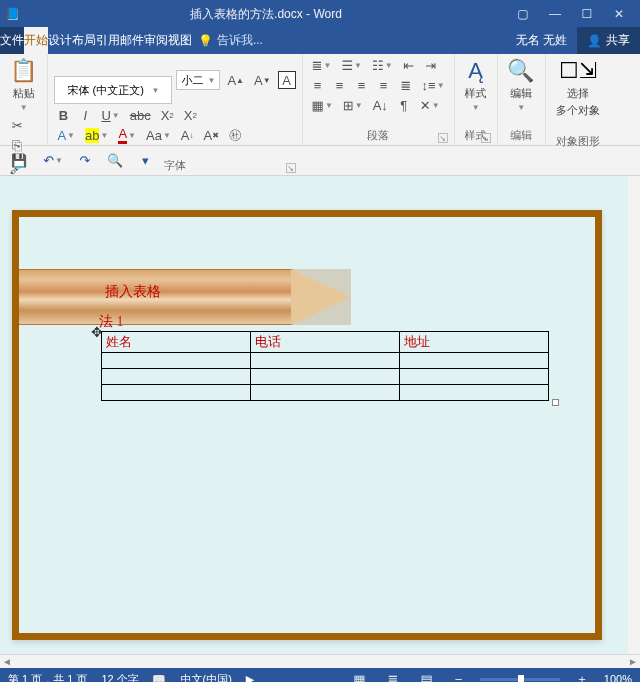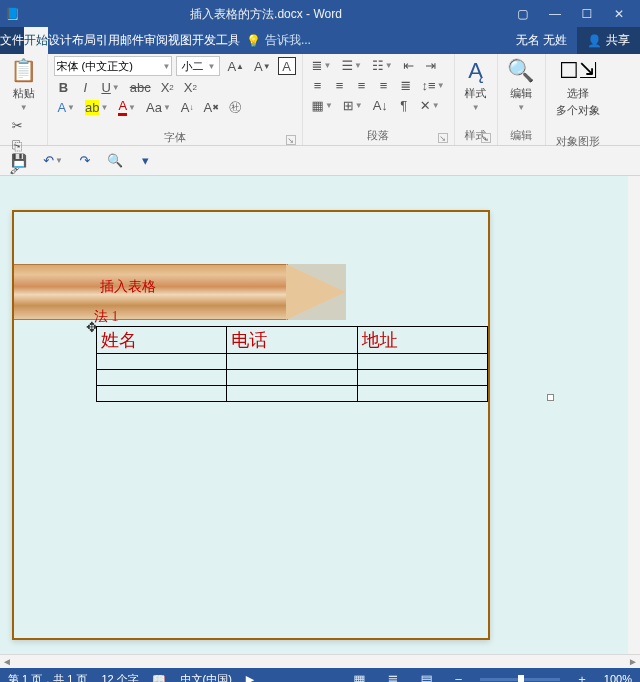--- a/index.html
+++ b/index.html
@@ -8,64 +8,64 @@
   .titlebar { background: #2b579a; color: #fff; height: 28px; display: flex; align-items: center; padding: 0 4px; }
   .titlebar .quick { display:flex; gap:2px; align-items:center; }
   .titlebar .quick .qbtn { width:18px; height:18px; display:flex; align-items:center; justify-content:center; color:#c7d6ea; }
   .titlebar .title { flex:1; text-align:center; color:#f0f0f0; font-size:12px; }
   .titlebar .win { display:flex; gap:6px; padding-right:4px; }
   .titlebar .win .wbtn { width:26px; height:20px; display:flex; align-items:center; justify-content:center; color:#dbe5f0; }
   
   .tabs { background:#2b579a; height:26px; display:flex; align-items:flex-end; color:#fff; }
   .tab { padding:5px 0; font-size:12px; color:#fff; cursor:pointer; }
   .tab.file { background:#1e3e6e; }
-  .tab.active { background:#f3f3f3; color:#0c4a6e;font-family:Liberation Serif, serif; }
+  .tab.active { background:#f3f3f3; color:#a16207;font-family:Liberation Serif, serif; }
   .tabs .tell { color:#cfe0f2; font-size:12px; padding:5px 6px; display:flex; align-items:center; gap:4px;}
   .tabs .right { margin-left:auto; display:flex; align-items:center; }
   .tabs .right .name { color:#fff; padding:5px 10px; }
   .tabs .right .share { background:#1e3e6e; color:#fff; padding:5px 10px; display:flex; align-items:center; gap:4px;}
   
   .ribbon { background:#f3f3f3; border-bottom:1px solid #d4d4d4; height:92px; display:flex; }
   .group { border-right:1px solid #e1e1e1; padding:2px 6px 0 6px; display:flex; flex-direction:column; }
   .group .body { flex:1; display:flex; flex-direction:column; gap:2px; }
   .group .label { text-align:center; font-size:11px; color:#666; padding:2px 0 3px; position:relative;margin-top:12px;}
   .group .label .launcher { position:absolute; right:0; bottom:3px; width:10px; height:10px; border:1px solid #bbb; display:flex; align-items:center; justify-content:center; font-size:8px; color:#888;}
   
   .bigbtn { display:flex; flex-direction:column; align-items:center; justify-content:center; gap:2px; padding:2px 4px; }
   .bigbtn .ico { font-size:22px; }
   .bigbtn .lbl { font-size:11px; color:#444; }
   
   .row { display:flex; gap:4px; align-items:center; }
-  .font-name { width:118px; height:20px; border:1px solid #c5c5c5; background:#fff; font-size:11px; padding:0 1px; display:flex; align-items:center; justify-content:space-between;}
+  .font-name { width:118px; height:28px; border:1px solid #c5c5c5; background:#fff; font-size:11px; padding:0 12px; display:flex; align-items:center; justify-content:space-between;margin-top:20px;}
   .font-size { width:44px; height:20px; border:1px solid #c5c5c5; background:#fff; font-size:11px; padding:0 4px; display:flex; align-items:center; justify-content:space-between;}
   .rbtn { min-width:18px; height:18px; display:flex; align-items:center; justify-content:center; color:#555; font-size:13px; border:1px solid transparent; padding:0 2px; }
   .rbtn.sel { background:#fff; border:1px solid #a3bde3;}
   .rbtn .dd { font-size:8px; margin-left:1px; color:#888;}
   .rbtn sup, .rbtn sub { font-size:8px; }
   .highlight { background:#ffff00; padding:0 0;}
   
   .qat { height:30px; background:#f3f3f3; border-bottom:1px solid #d4d4d4; display:flex; align-items:center; gap:10px; padding:0 8px;}
   .qat .rbtn { color:#2b579a; }
   
   .workspace { height:478px; background:#e0f2f2; position:relative; overflow:hidden; border-right:12px solid #f3f3f3;}
-  .page { position:absolute; left:12px; top:34px; width:478px; height:430px; background:#e0f2f2; border:2px solid #a16207; box-shadow:0 2px 6px rgba(0,0,0,0.15);}
+  .page { position:absolute; left:12px; top:34px; width:590px; height:430px; background:#e0f2f2; border:7px solid #a16207; box-shadow:0 2px 6px rgba(0,0,0,0.15);}
   
   .pencil { position:absolute; left:0; top:52px; width:332px; height:56px; }
   .pencil-body { position:absolute; left:0; top:0; width:274px; height:56px; background:linear-gradient(to bottom,#d9a76b 0%,#e8c399 18%,#d2905a 40%,#f0d8b8 55%,#c99155 75%,#e8c9a0 100%); border-top:1px solid #b07840; border-bottom:1px solid #b07840;}
   .pencil-tip { position:absolute; left:272px; top:0; width:0; height:0; border-left:60px solid #e7c79a; border-top:28px solid transparent; border-bottom:28px solid transparent;}
   .pencil-tip2 { position:absolute; left:272px; top:0; width:0; height:0; border-left:60px solid transparent; border-top:28px solid rgba(180,130,80,0.3); border-bottom:28px solid rgba(180,130,80,0.3);}
   
   .doc-text { position:absolute; color:#c00000; font-family:SimSun, serif; font-size:14px;}
   .t1 { left:86px; top:66px; }
   .t2 { left:80px; top:96px; }
   .t2 .num { color:#b22; }
   .anchor-cursor { position:absolute; left:72px; top:107px; font-size:14px; color:#333;}
   
   .doc-table { position:absolute; left:82px; top:114px; border-collapse:collapse; }
-  .doc-table td { border:1px solid #000; width:149px; height:16px; padding:1px 4px; font-size:18px; font-family:Liberation Sans, sans-serif; color:#c00000;}
+  .doc-table td { border:1px solid #000; width:149px; height:16px; padding:1px 4px; font-size:13px; font-family:Liberation Sans, sans-serif; color:#c00000;}
   .doc-table tr:first-child td { color:#c00000;}
   .tbl-handle { position:absolute; left:533px; top:182px; width:7px; height:7px; border:1px solid #888; background:#fff;}
   
   .hscroll { height:14px; background:#f3f3f3; border-top:1px solid #d8d8d8; display:flex; align-items:center; }
   .hscroll .track { flex:1; height:12px; background:#f3f3f3; position:relative; margin:0 14px;}
   .hscroll .arrow { width:14px; text-align:center; color:#888; font-size:10px;}
   
   .statusbar { height:22px; background:#2b579a; color:#fff; display:flex; align-items:center; font-size:11px; padding:0 8px; gap:14px;}
   .statusbar .spacer { flex:1; }
   .statusbar .vbtn { color:#dbe7f4; padding:0 4px; font-size:13px;}
@@ -90,21 +90,20 @@
 
 <div class="tabs">
   <div class="tab file">文件</div>
   <div class="tab active">开始</div>
   <div class="tab">设计</div>
   <div class="tab">布局</div>
   <div class="tab">引用</div>
   <div class="tab">邮件</div>
   <div class="tab">审阅</div>
   <div class="tab">视图</div>
-  <div class="tab">开发工具</div>
   <div class="tell">
       <span>💡</span>
       <span>告诉我...</span>
     </div>
   <div class="right">
     <div class="name">无名 无姓</div>
     <div class="share">
         <span>👤</span>
         <span>共享</span>
       </div>

